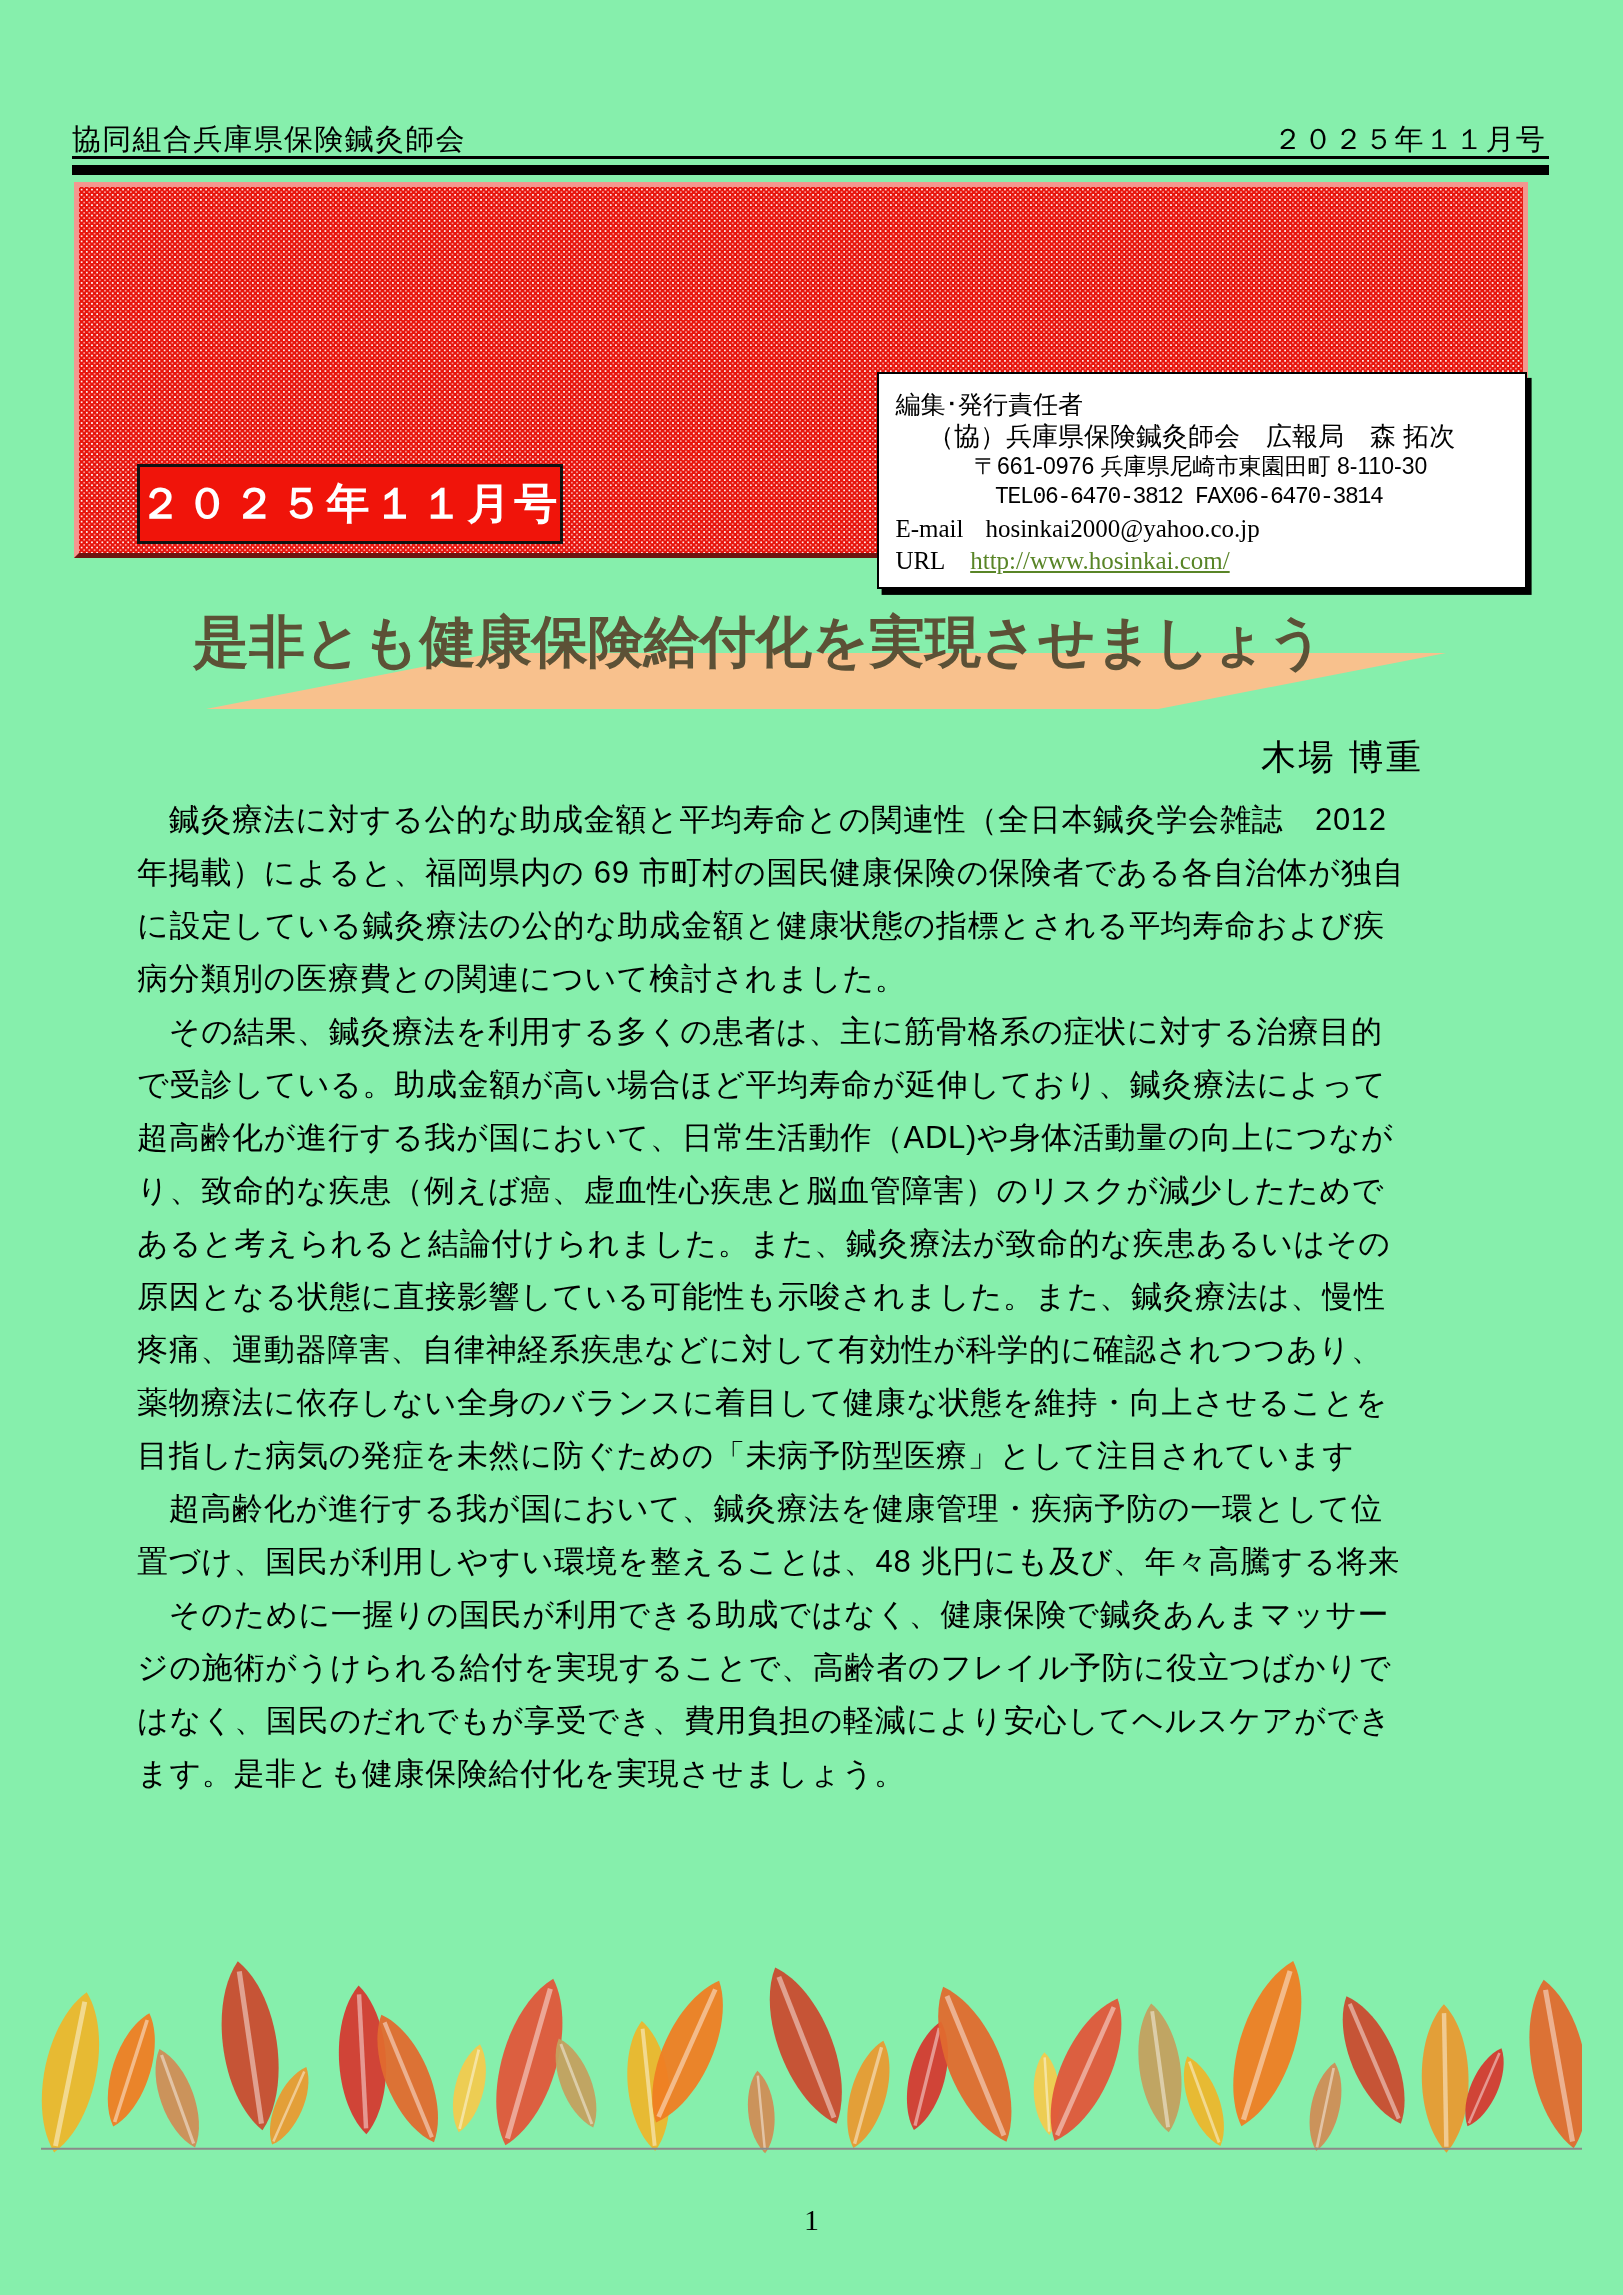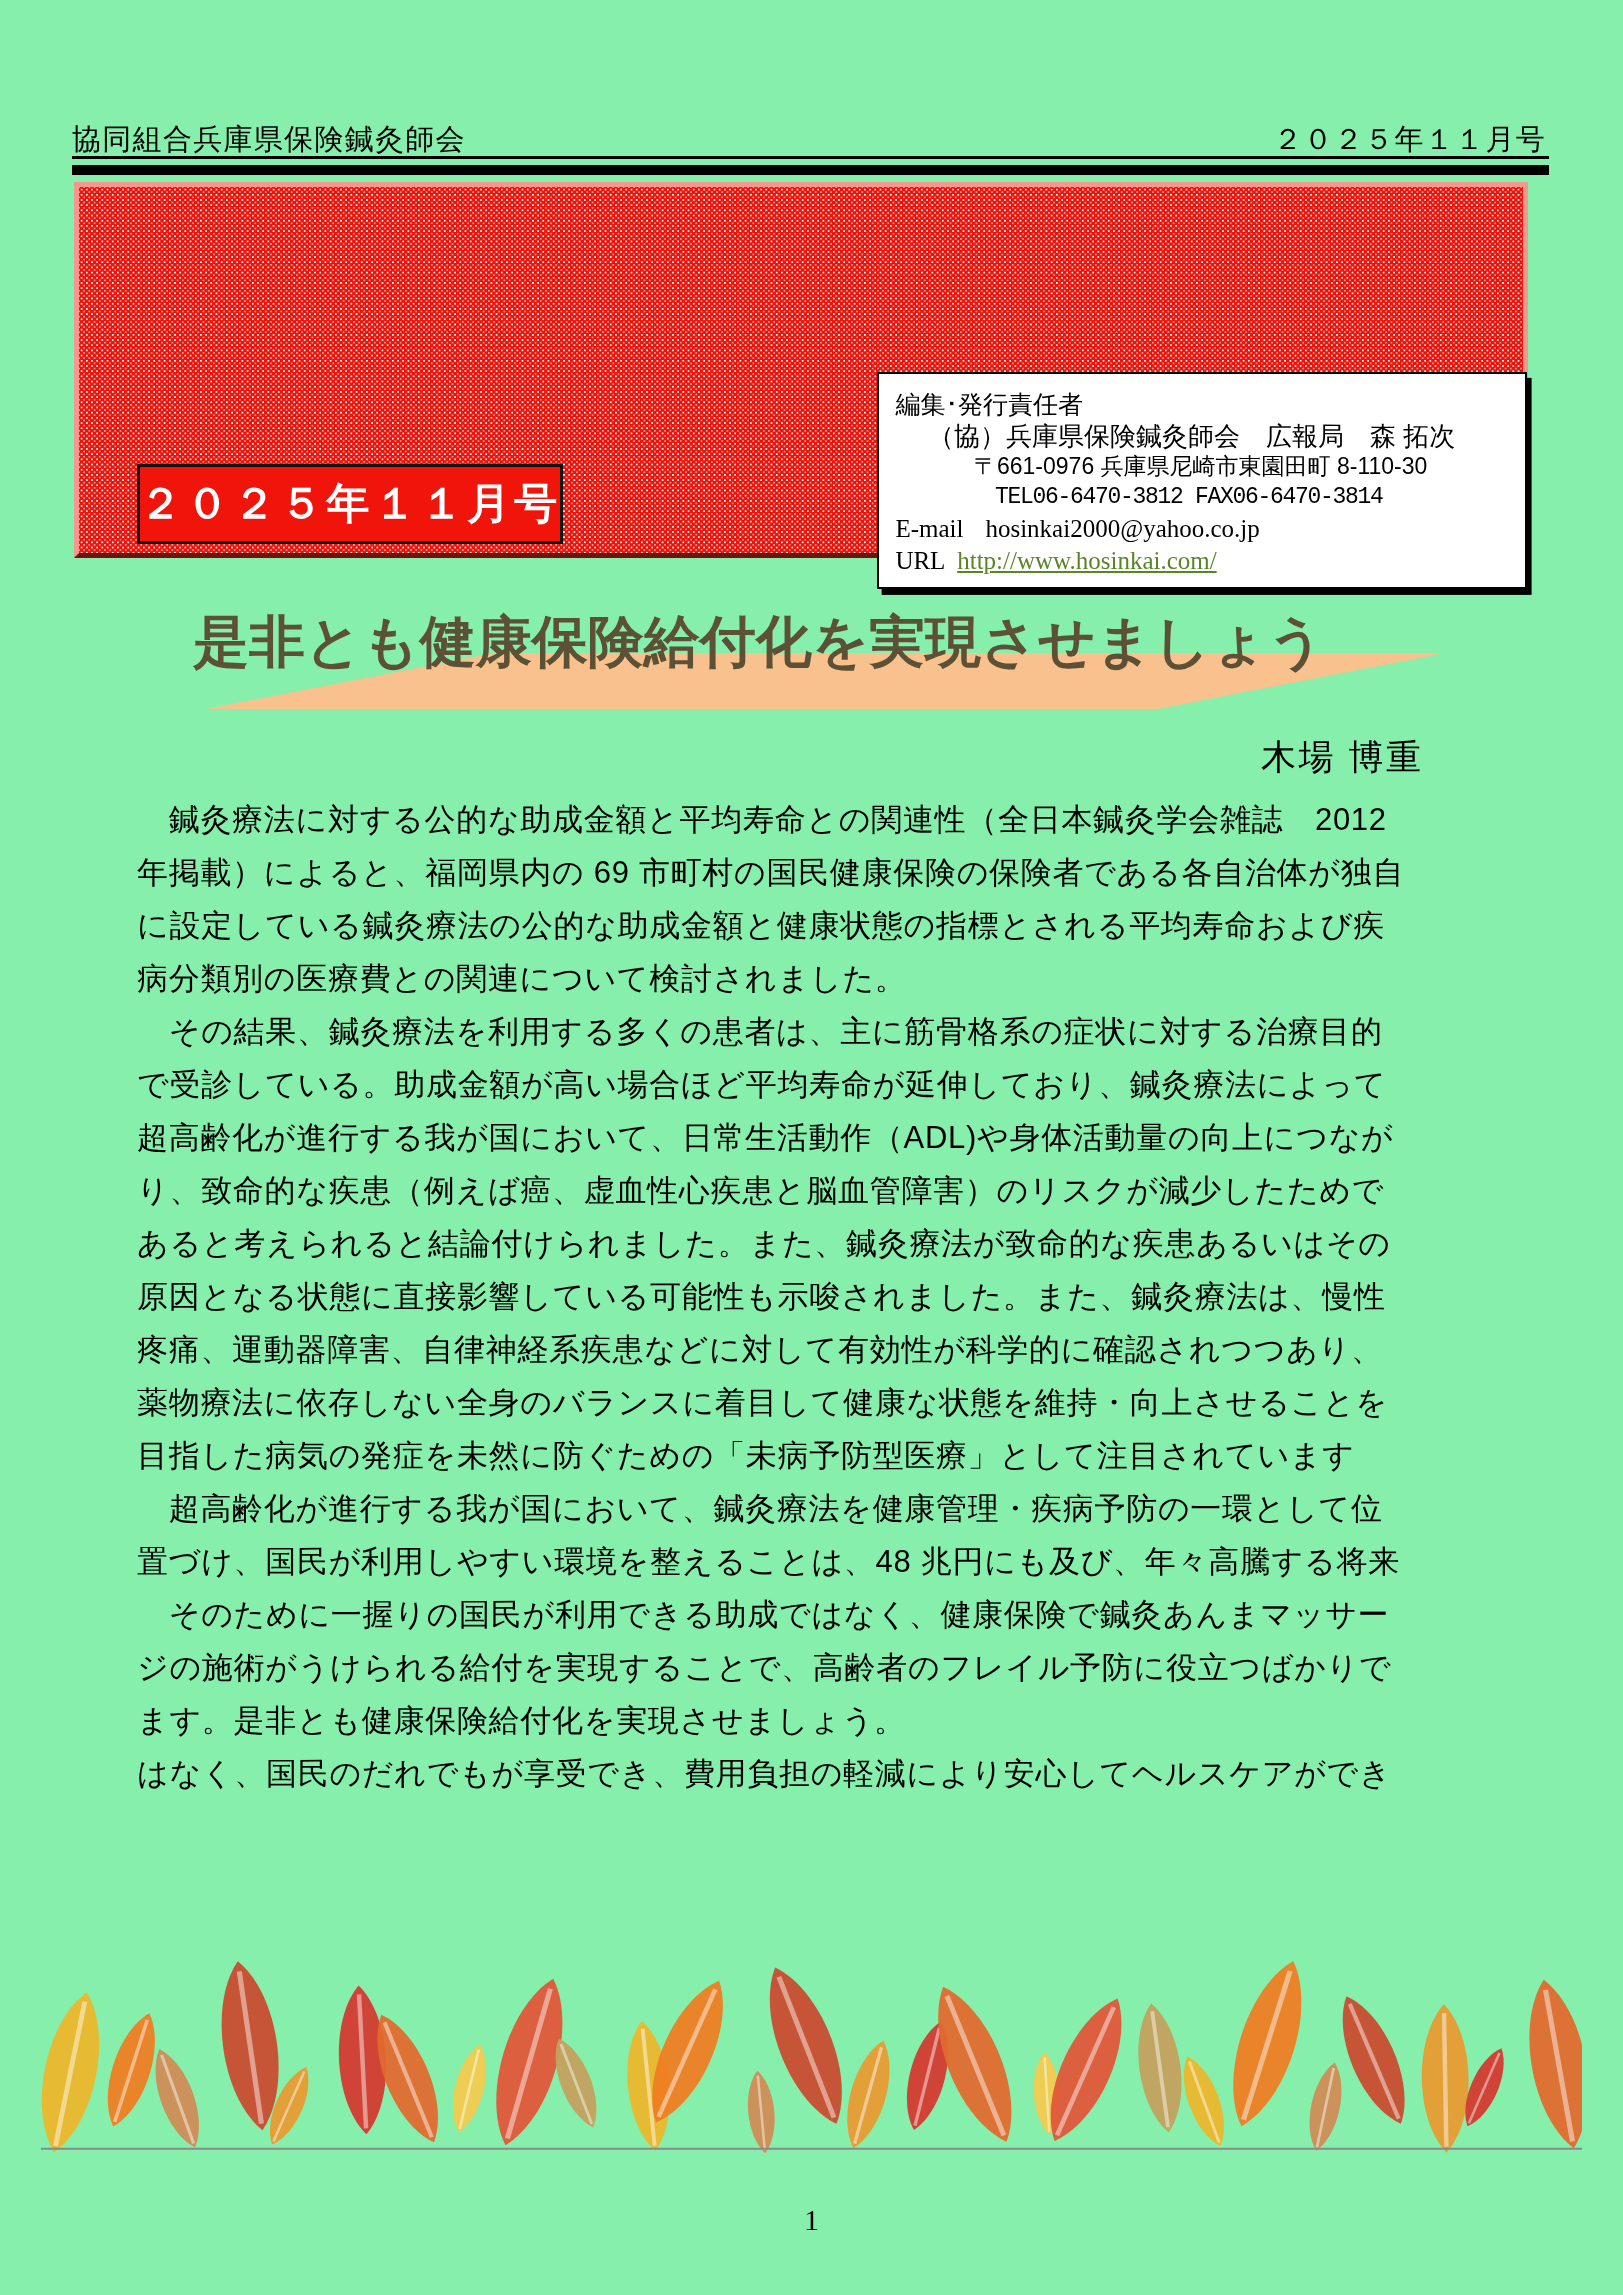--- a/index.html
+++ b/index.html
@@ -59,21 +59,21 @@
     z-index:5;
     font-size:25px;line-height:1.1;
   }
   .pubbox .pline{position:absolute;white-space:nowrap;}
   .pub-l1{left:16.4px;top:17px;}
   .pub-l2{left:49px;top:48px;font-size:26px;}
   .pub-l3{left:95px;top:80px;font-size:23px;}
   .pub-l4{left:116px;top:111px;font-size:23px;font-family:"Liberation Mono","DejaVu Sans Mono",monospace;letter-spacing:-1.3px;}
   .pub-email{left:16.4px;top:141px;font-family:"Liberation Serif","DejaVu Serif",serif;font-size:25px;}
   .pub-url{left:16.4px;top:173px;font-family:"Liberation Serif","DejaVu Serif",serif;font-size:25px;}
-  .pub-url a{color:#598527;text-decoration:underline;}
+  .pub-url a{color:#598527;text-decoration:underline;margin-left:13px;}
   .gap{display:inline-block;width:22px;}
   
   .swoosh{
     left:206px;top:653px;width:1240px;height:56px;
     background:#f8c18d;
     clip-path:polygon(23.2% 0,100% 0,76.8% 100%,0 100%);
     z-index:1;
   }
   .headline{
     left:193px;top:610px;width:1308px;
@@ -146,22 +146,22 @@
       <div class="bline">り、致命的な疾患（例えば癌、虚血性心疾患と脳血管障害）のリスクが減少したためで</div>
       <div class="bline">あると考えられると結論付けられました。また、鍼灸療法が致命的な疾患あるいはその</div>
       <div class="bline">原因となる状態に直接影響している可能性も示唆されました。また、鍼灸療法は、慢性</div>
       <div class="bline">疼痛、運動器障害、自律神経系疾患などに対して有効性が科学的に確認されつつあり、</div>
       <div class="bline">薬物療法に依存しない全身のバランスに着目して健康な状態を維持・向上させることを</div>
       <div class="bline">目指した病気の発症を未然に防ぐための「未病予防型医療」として注目されています</div>
       <div class="bline">　超高齢化が進行する我が国において、鍼灸療法を健康管理・疾病予防の一環として位</div>
       <div class="bline">置づけ、国民が利用しやすい環境を整えることは、48 兆円にも及び、年々高騰する将来</div>
       <div class="bline">　そのために一握りの国民が利用できる助成ではなく、健康保険で鍼灸あんまマッサー</div>
       <div class="bline">ジの施術がうけられる給付を実現することで、高齢者のフレイル予防に役立つばかりで</div>
+      <div class="bline">はなく、国民のだれでもが享受でき、費用負担の軽減により安心してヘルスケアができ</div>
       <div class="bline">ます。是非とも健康保険給付化を実現させましょう。</div>
-      <div class="bline">はなく、国民のだれでもが享受でき、費用負担の軽減により安心してヘルスケアができ</div>
     </div>
 
   <svg class="abs leaves" viewBox="0 0 2355 330">
       <g transform="translate(45.0 173.1) rotate(11.5) scale(1.249 1.249)">
         <path d="M0 -100 C42 -55 42 55 0 100 C-42 55 -42 -55 0 -100 Z" fill="#ecb62c" fill-opacity="0.95"></path>
         <line x1="0" y1="-88" x2="0" y2="92" stroke="rgba(255,255,255,0.45)" stroke-width="6"></line>
       </g>
       <g transform="translate(138.0 169.4) rotate(17.7) scale(0.909 0.909)">
         <path d="M0 -100 C42 -55 42 55 0 100 C-42 55 -42 -55 0 -100 Z" fill="#ef7d23" fill-opacity="0.95"></path>
         <line x1="0" y1="-88" x2="0" y2="92" stroke="rgba(255,255,255,0.45)" stroke-width="6"></line>

